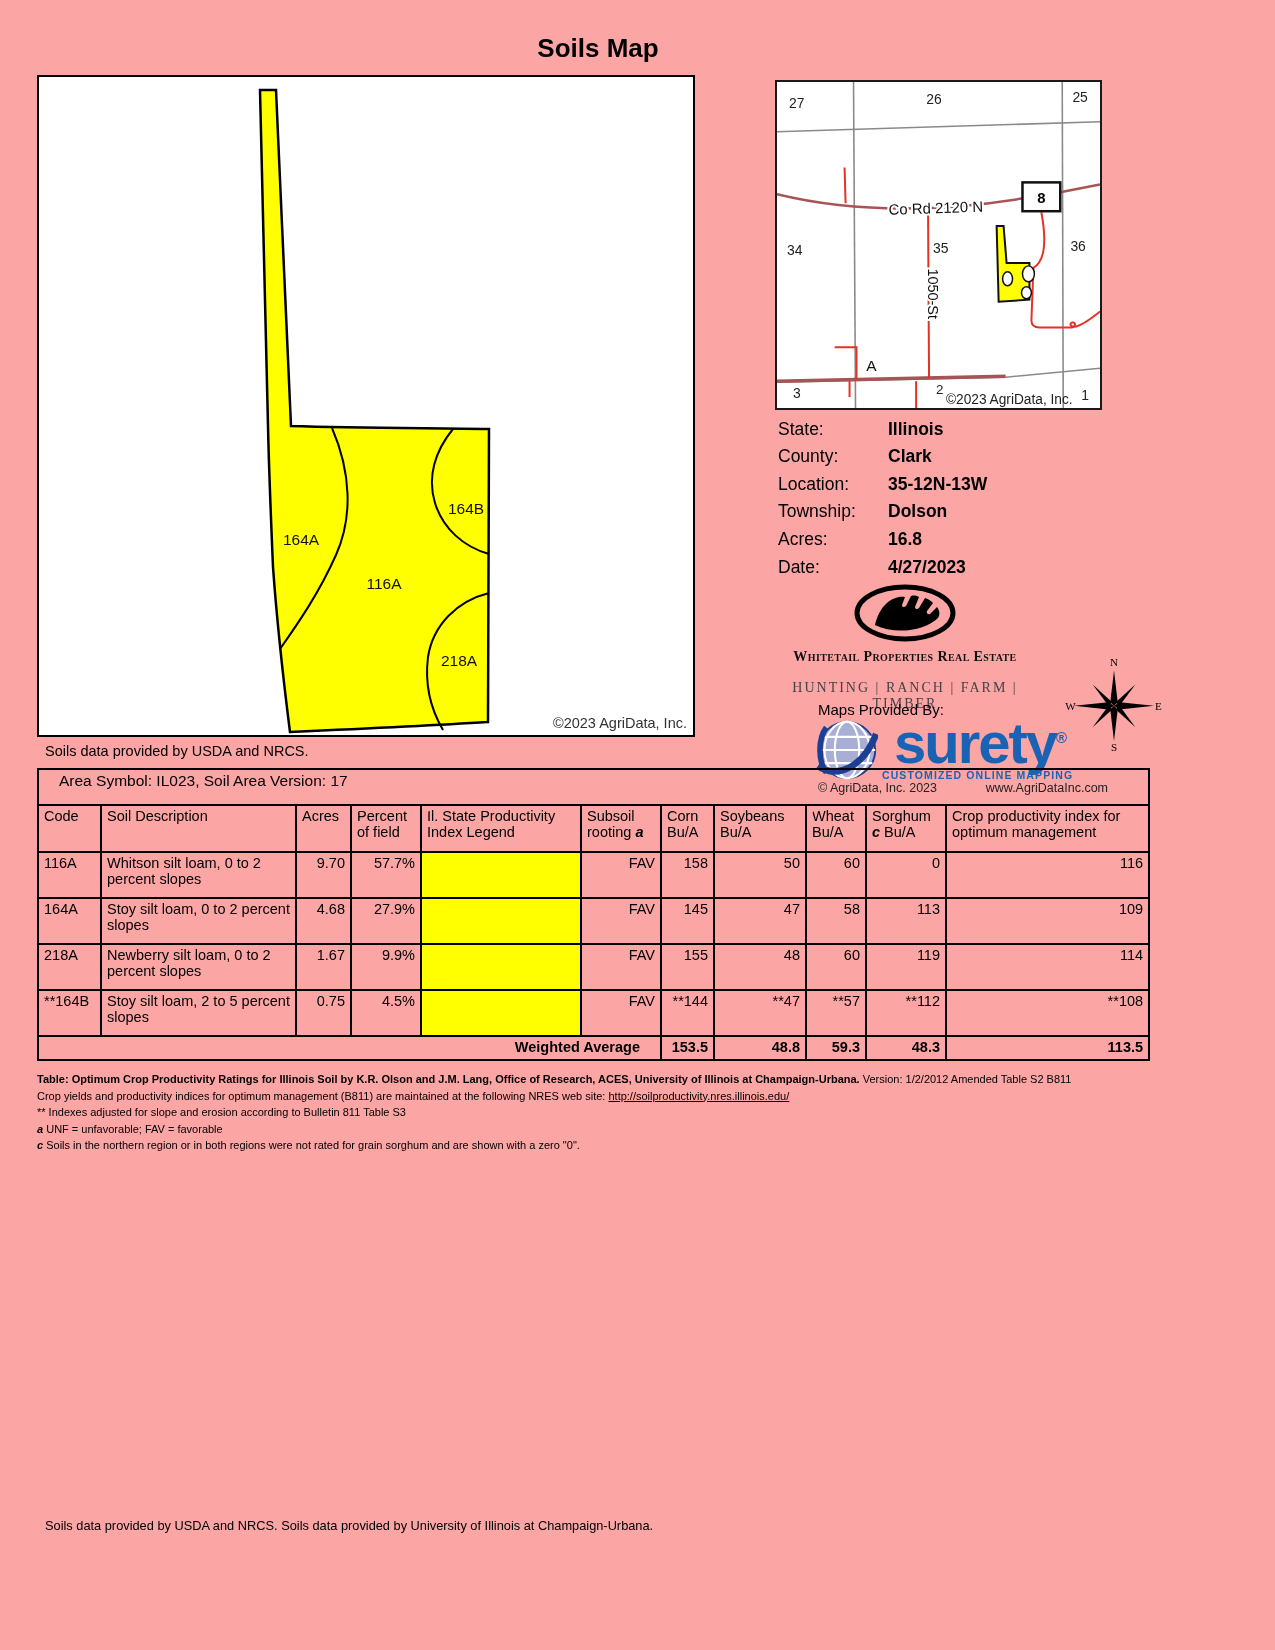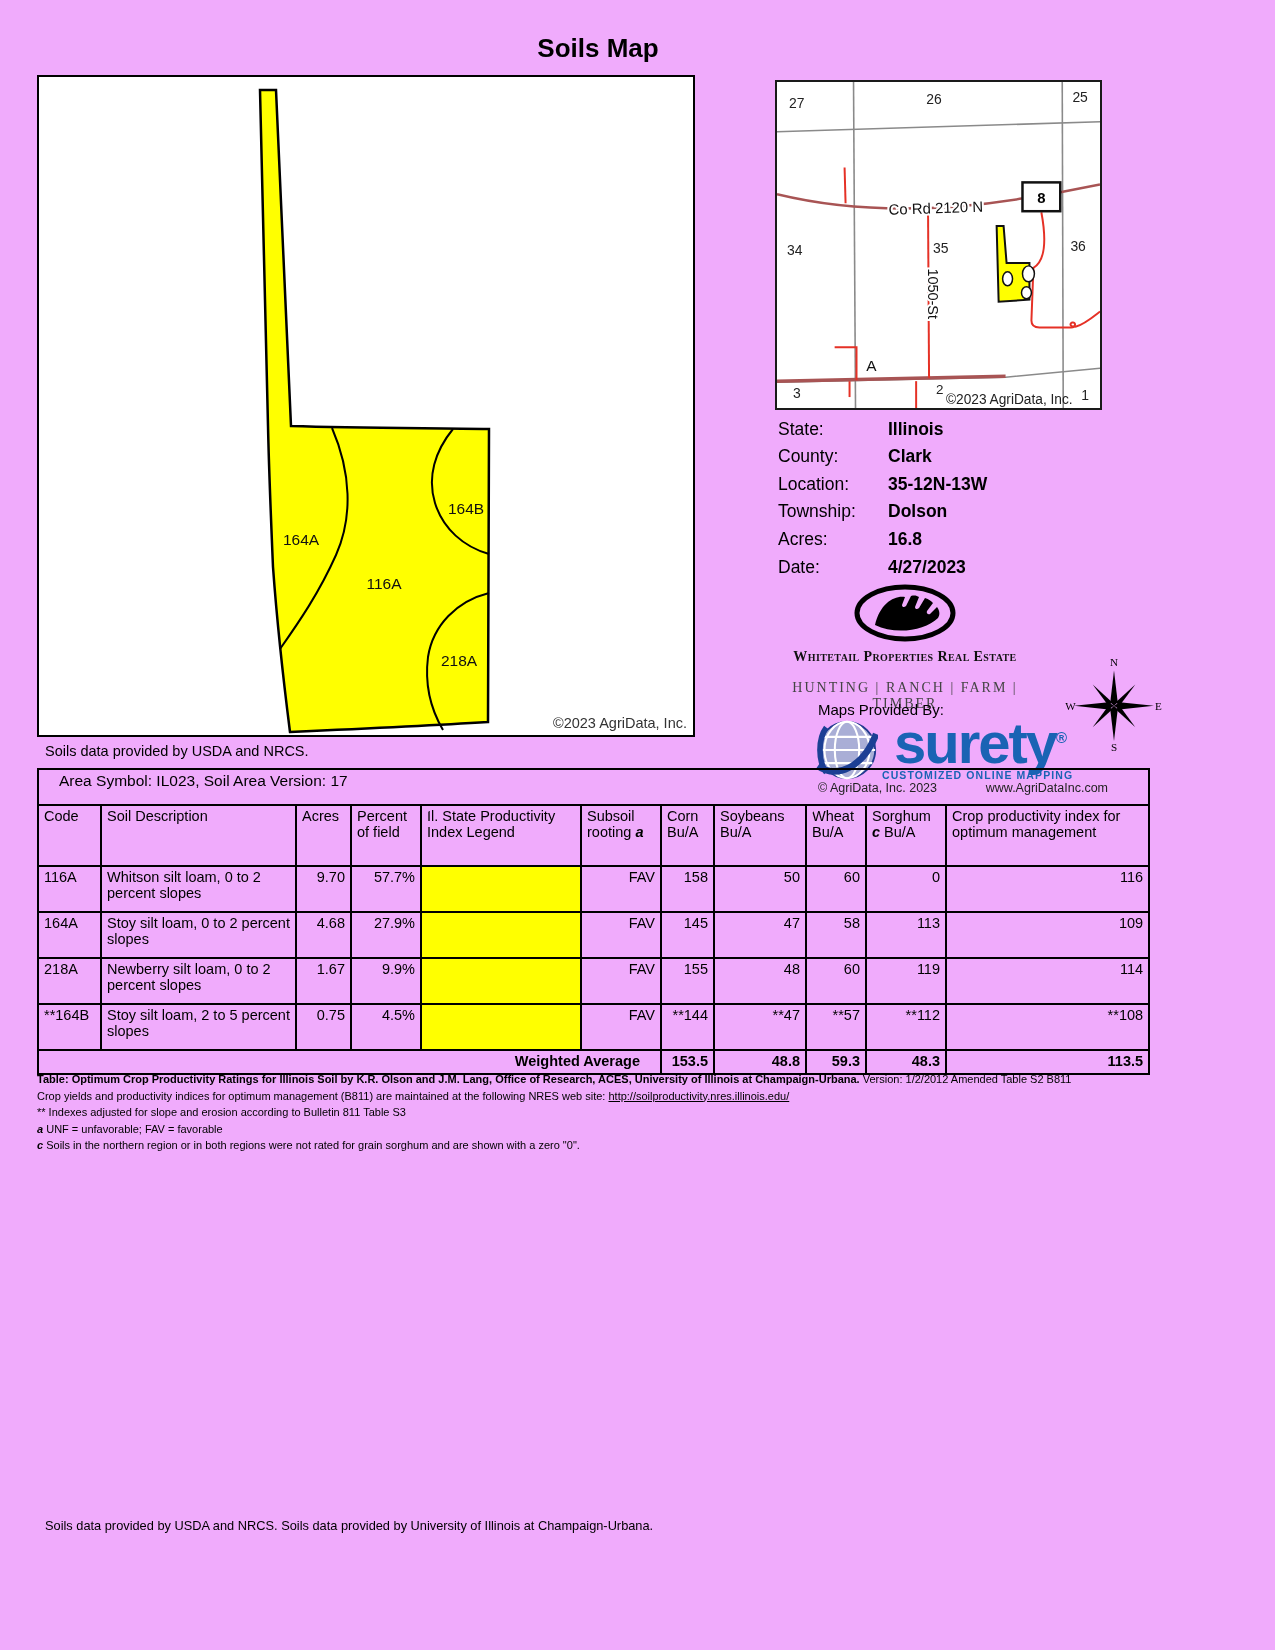--- a/index.html
+++ b/index.html
@@ -1,17 +1,17 @@
 <!DOCTYPE html>
 <html><head>
 <meta charset="utf-8">
 <style>
   * { margin:0; padding:0; box-sizing:border-box; }
   body { background:#fff; }
-  .page { position:relative; width:1275px; height:1650px; background:#f0abfc;
+  .page { position:relative; width:1275px; height:1650px; background:#fca5a5;
           font-family:"Liberation Sans", sans-serif; color:#000; overflow:hidden; }
   .abs { position:absolute; }
 
   .title { left:0; top:33px; width:1196px; text-align:center;
            font-size:26px; font-weight:bold; }
 
   
   .fieldmap { left:37px; top:75px; width:658px; height:662px; border:2px solid #000; background:#fff; }
   .fieldmap svg { display:block; }
   .map-copy { position:absolute; right:6px; bottom:4px; font-size:14.5px; color:#333; }
@@ -43,21 +43,21 @@
 
   
   .compass { left:1063px; top:652px; }
   .compass text { font-family:"Liberation Serif", serif; font-size:12px; fill:#000; }
 
   
   .soil-table { left:37px; top:768px; }
   table { border-collapse:collapse; table-layout:fixed; width:1111px; font-size:14.5px; }
   td { border:2px solid #000; padding:2px 5px; vertical-align:top; overflow:hidden; }
   td.area-hdr { height:36px; font-size:15.5px; padding-left:20px; }
-  tr.colhdr td { height:61px;border-radius:19px; }
+  tr.colhdr td { height:47px;border-radius:19px; }
   tr.datarow td { height:46px; }
   td.num { text-align:right; }
   td.legend-cell { background:#ffff00; }
   tr.wavg td { height:24px; font-weight:bold; }
   td.wavg-label { text-align:right; padding-right:20px; }
 
   
   .notes { left:37px; top:1072px; width:1115px; font-size:11px; line-height:1.32; }
   .notes p { margin:0; }
   .nb { font-weight:bold; }

